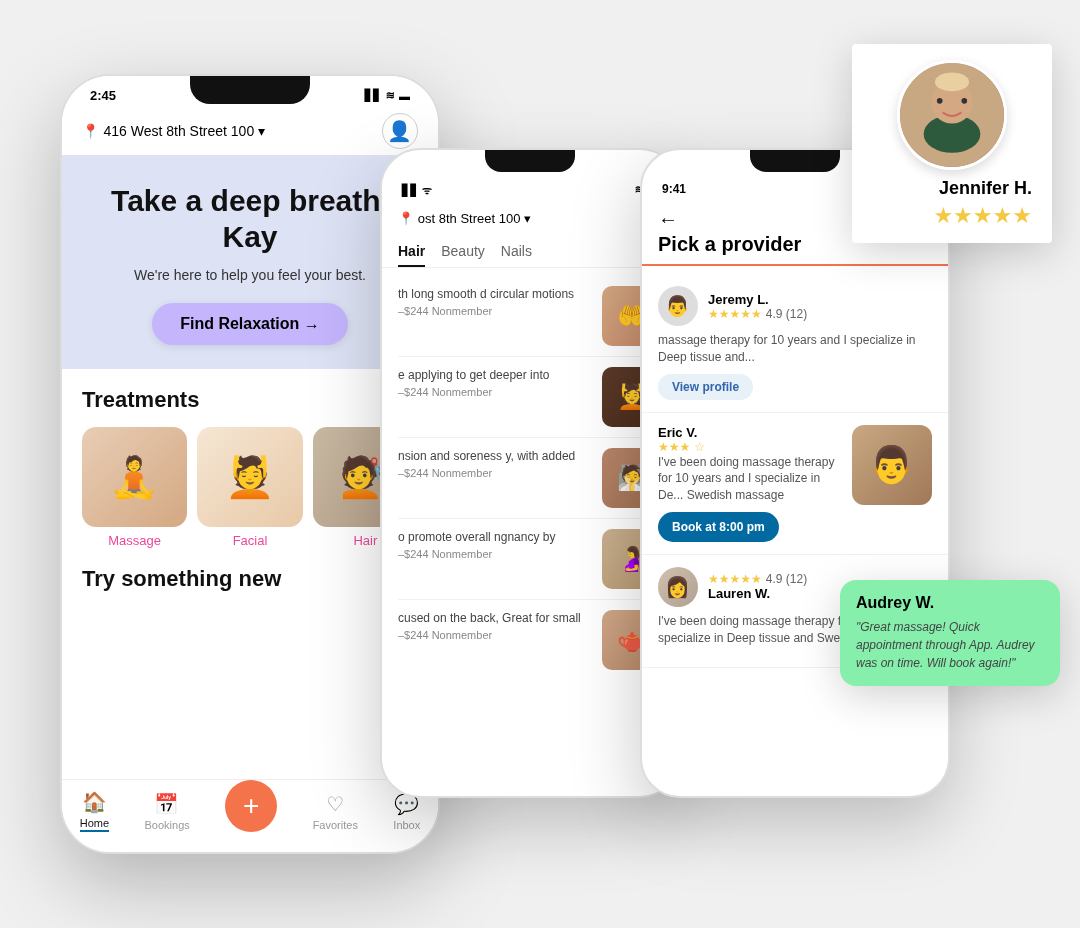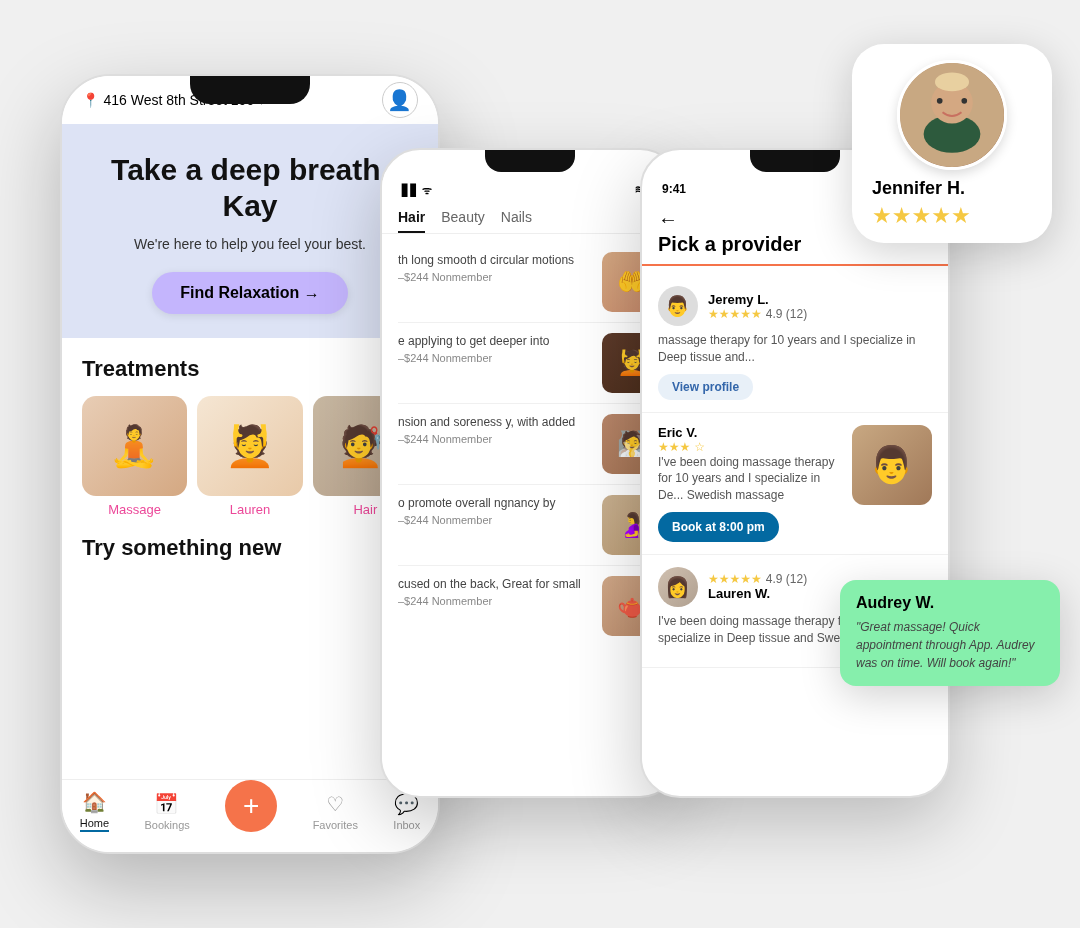--- a/index.html
+++ b/index.html
@@ -314,25 +314,25 @@
       cursor: pointer;
       color: #fff;
     }
 
     
     .float-card-jennifer {
       position: absolute;
       right: 28px;
       top: 44px;
       background: #fff;
-      border-radius: 32px;
+      border-radius: 4px;
       padding: 16px 20px 14px;
       box-shadow: 0 10px 40px rgba(0,0,0,0.18);
       min-width: 200px;
-      text-align: left;
+      text-align: right;
     }
     .jennifer-avatar {
       width: 110px; height: 110px;
       border-radius: 50%;
       background: linear-gradient(135deg, #c8a882, #a07050);
       overflow: hidden;
       margin: 0 auto 8px;
       display: flex; align-items: center; justify-content: center; font-size: 60px;
       border: 3px solid #fff;
       box-shadow: 0 4px 12px rgba(0,0,0,0.15);
@@ -352,20 +352,29 @@
     }
     .audrey-name { font-size: 16px; font-weight: 700; margin-bottom: 6px; }
     .audrey-quote { font-size: 12px; color: #444; line-height: 1.5; font-style: italic; }
   </style>
 </head>
 <body>
 
 <div class="phone1">
   <div class="phone1-inner">
     <div class="phone1-notch"></div>
+    <div class="phone1-status-bar">
+      <span>2:45</span>
+      <span style="font-size:11px; color:#888;">◀ App Store</span>
+      <span class="status-icons">
+        <span>▋▋</span>
+        <span>≋</span>
+        <span>▬</span>
+      </span>
+    </div>
     <div class="phone1-location-bar">
       <div class="location-text">
         <span>📍</span>
         <span>416 West 8th Street 100 ▾</span>
       </div>
       <div class="avatar-circle">
         <span>👤</span>
       </div>
     </div>
     <div class="phone1-hero">
@@ -377,21 +386,21 @@
     </div>
     <div class="phone1-content">
       <div class="section-title">Treatments</div>
       <div class="treatments-grid">
         <div class="treatment-card">
           <div class="treatment-img img-massage"></div>
           <span class="treatment-label">Massage</span>
         </div>
         <div class="treatment-card">
           <div class="treatment-img img-facial"></div>
-          <span class="treatment-label">Lauren</span>
+          <span class="treatment-label">Facial</span>
         </div>
         <div class="treatment-card">
           <div class="treatment-img img-hair"></div>
           <span class="treatment-label">Hair</span>
         </div>
       </div>
       <div class="section-title">Try something new</div>
     </div>
     <div class="phone1-bottom-nav">
       <div class="nav-item active">
@@ -418,20 +427,27 @@
 </div>
 
 <div class="phone2">
   <div class="phone2-inner">
     <div style="position:relative; height:22px;">
       <div class="phone2-notch"></div>
     </div>
     <div class="phone2-status">
       <span style="font-size:11px;">▋▋ ᯤ</span>
       <span style="font-size:11px;">≋ ▬</span>
+    </div>
+    <div class="phone2-location">
+      <span style="font-size:13px; font-weight:500;">
+        <span>📍</span>
+        <span>ost 8th Street 100 ▾</span>
+      </span>
+      <span style="font-size:18px;">🛒</span>
     </div>
     <div class="phone2-tabs">
       <span class="phone2-tab active">Hair</span>
       <span class="phone2-tab">Beauty</span>
       <span class="phone2-tab">Nails</span>
     </div>
     <div class="phone2-list">
       <div class="phone2-item">
         <div class="phone2-item-text">
           <div class="phone2-item-title">th long smooth d circular motions</div>

